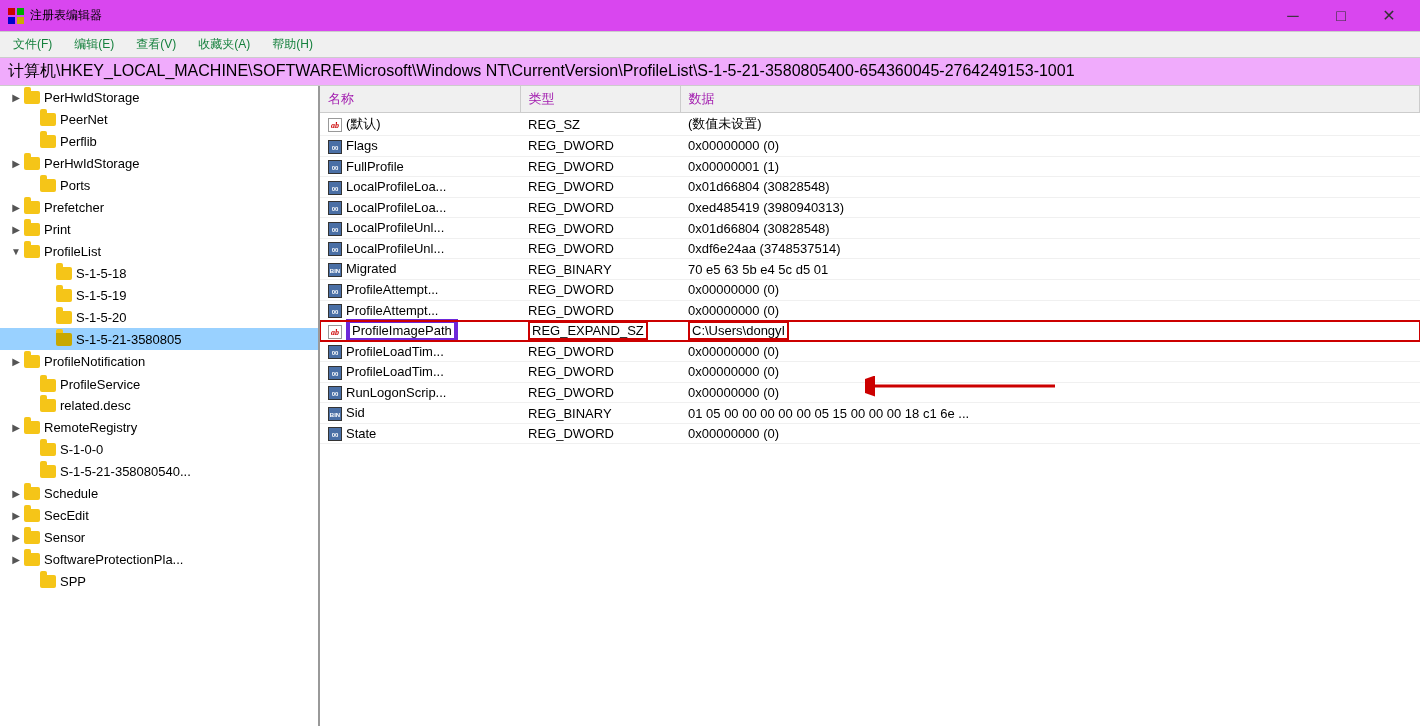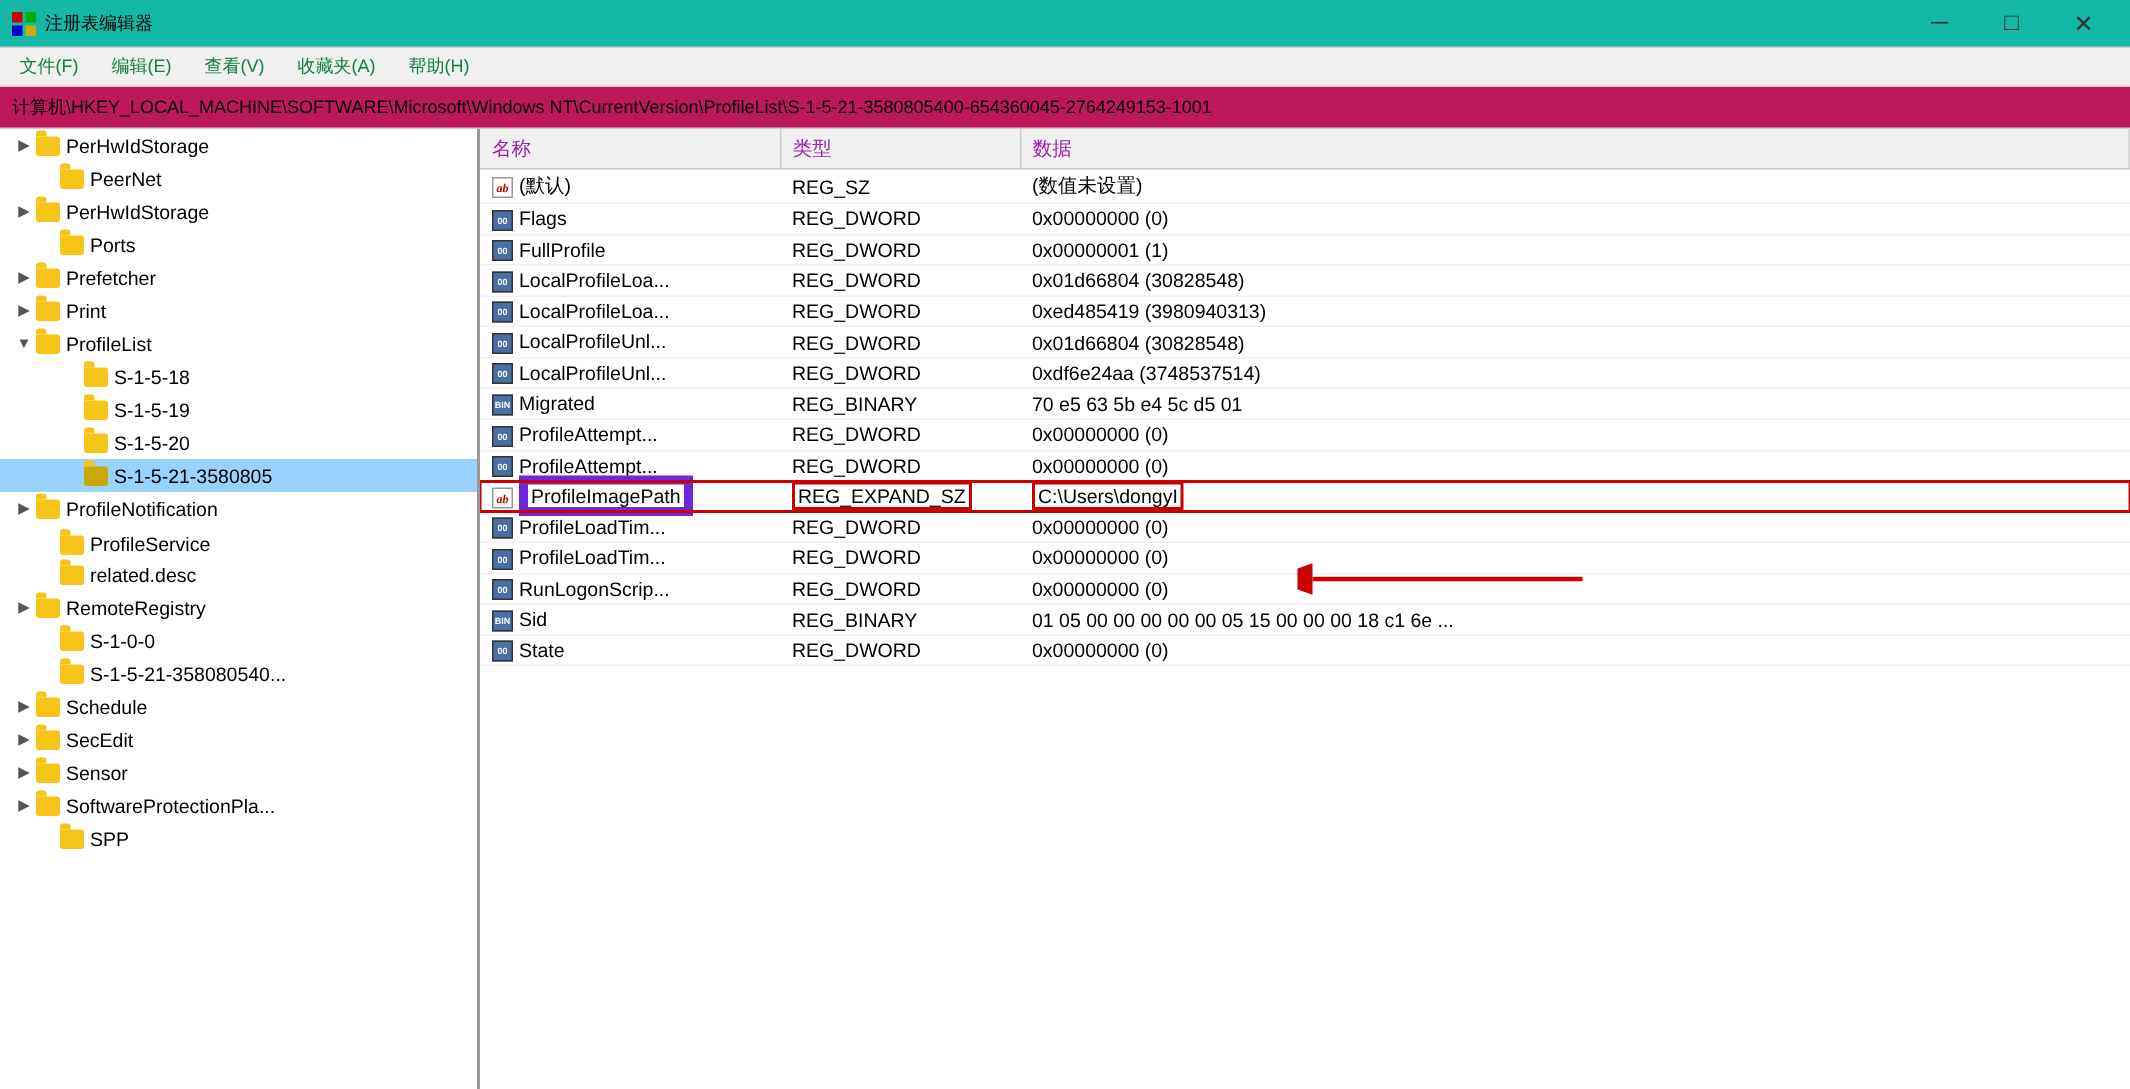--- a/index.html
+++ b/index.html
@@ -10,21 +10,21 @@
       width: 1420px;
       height: 726px;
       overflow: hidden;
     }
 
     
     .title-bar {
       display: flex;
       align-items: center;
       justify-content: space-between;
-      background: #14b8a6;
+      background: #d946ef;
       padding: 4px 8px;
       border-bottom: 1px solid #ccc;
       height: 32px;
     }
     .title-left {
       display: flex;
       align-items: center;
       gap: 6px;
     }
     .title-icon {
@@ -65,24 +65,24 @@
     .menu-item {
       padding: 2px 8px;
       cursor: pointer;
       font-size: 12px;
       color: #15803d;
       border: 1px solid transparent;
     }
 
     
     .address-bar {
-      background: #be185d;
+      background: #f0abfc;
       padding: 4px 8px;
       border-bottom: 1px solid #ccc;
-      font-size: 12px;
+      font-size: 16px;
       color: #000;
       height: 28px;
       display: flex;
       align-items: center;
     }
 
     
     .main-content {
       display: flex;
       height: calc(726px - 32px - 26px - 28px);
@@ -224,20 +224,25 @@
         <span class="folder-icon"></span>
         <span class="tree-label">PerHwIdStorage</span>
       </div>
 
       <div class="tree-item" style="padding-left: 24px;">
         <span class="tree-expand"></span>
         <span class="folder-icon"></span>
         <span class="tree-label">PeerNet</span>
       </div>
 
+      <div class="tree-item" style="padding-left: 24px;">
+        <span class="tree-expand"></span>
+        <span class="folder-icon"></span>
+        <span class="tree-label">Perflib</span>
+      </div>
 
       <div class="tree-item" style="padding-left: 8px;">
         <span class="tree-expand">▶</span>
         <span class="folder-icon"></span>
         <span class="tree-label">PerHwIdStorage</span>
       </div>
 
       <div class="tree-item" style="padding-left: 24px;">
         <span class="tree-expand"></span>
         <span class="folder-icon"></span>
@@ -409,21 +414,21 @@
             <td><span style="display:inline-block;width:14px;height:14px;background:#4a6fa5;border:1px solid #333;font-size:6px;font-weight:bold;color:#fff;text-align:center;line-height:14px;margin-right:4px;vertical-align:middle;">00</span>ProfileAttempt...</td>
             <td>REG_DWORD</td>
             <td>0x00000000 (0)</td>
           </tr>
           <tr>
             <td><span style="display:inline-block;width:14px;height:14px;background:#4a6fa5;border:1px solid #333;font-size:6px;font-weight:bold;color:#fff;text-align:center;line-height:14px;margin-right:4px;vertical-align:middle;">00</span>ProfileAttempt...</td>
             <td>REG_DWORD</td>
             <td>0x00000000 (0)</td>
           </tr>
           <tr style="outline: rgb(204, 0, 0) solid 2px; outline-offset: -1px;">
-            <td><span style="display:inline-block;width:14px;height:14px;background:#fff;border:1px solid #999;font-size:8px;font-weight:bold;color:#c00;text-align:center;line-height:14px;margin-right:4px;vertical-align:middle;font-family:serif;font-style:italic;">ab</span><span style="border:6px solid #6d28d9;padding:0 2px;">ProfileImagePath</span></td>
+            <td><span style="display:inline-block;width:14px;height:14px;background:#fff;border:1px solid #999;font-size:8px;font-weight:bold;color:#c00;text-align:center;line-height:14px;margin-right:4px;vertical-align:middle;font-family:serif;font-style:italic;">ab</span><span style="border:4px solid #6d28d9;padding:0 2px;">ProfileImagePath</span></td>
             <td><span style="border:2px solid #cc0000;padding:0 2px;">REG_EXPAND_SZ</span></td>
             <td><span style="border:2px solid #cc0000;padding:0 2px;">C:\Users\dongyI</span></td>
           </tr>
           <tr>
             <td><span style="display:inline-block;width:14px;height:14px;background:#4a6fa5;border:1px solid #333;font-size:6px;font-weight:bold;color:#fff;text-align:center;line-height:14px;margin-right:4px;vertical-align:middle;">00</span>ProfileLoadTim...</td>
             <td>REG_DWORD</td>
             <td>0x00000000 (0)</td>
           </tr>
           <tr>
             <td><span style="display:inline-block;width:14px;height:14px;background:#4a6fa5;border:1px solid #333;font-size:6px;font-weight:bold;color:#fff;text-align:center;line-height:14px;margin-right:4px;vertical-align:middle;">00</span>ProfileLoadTim...</td>

